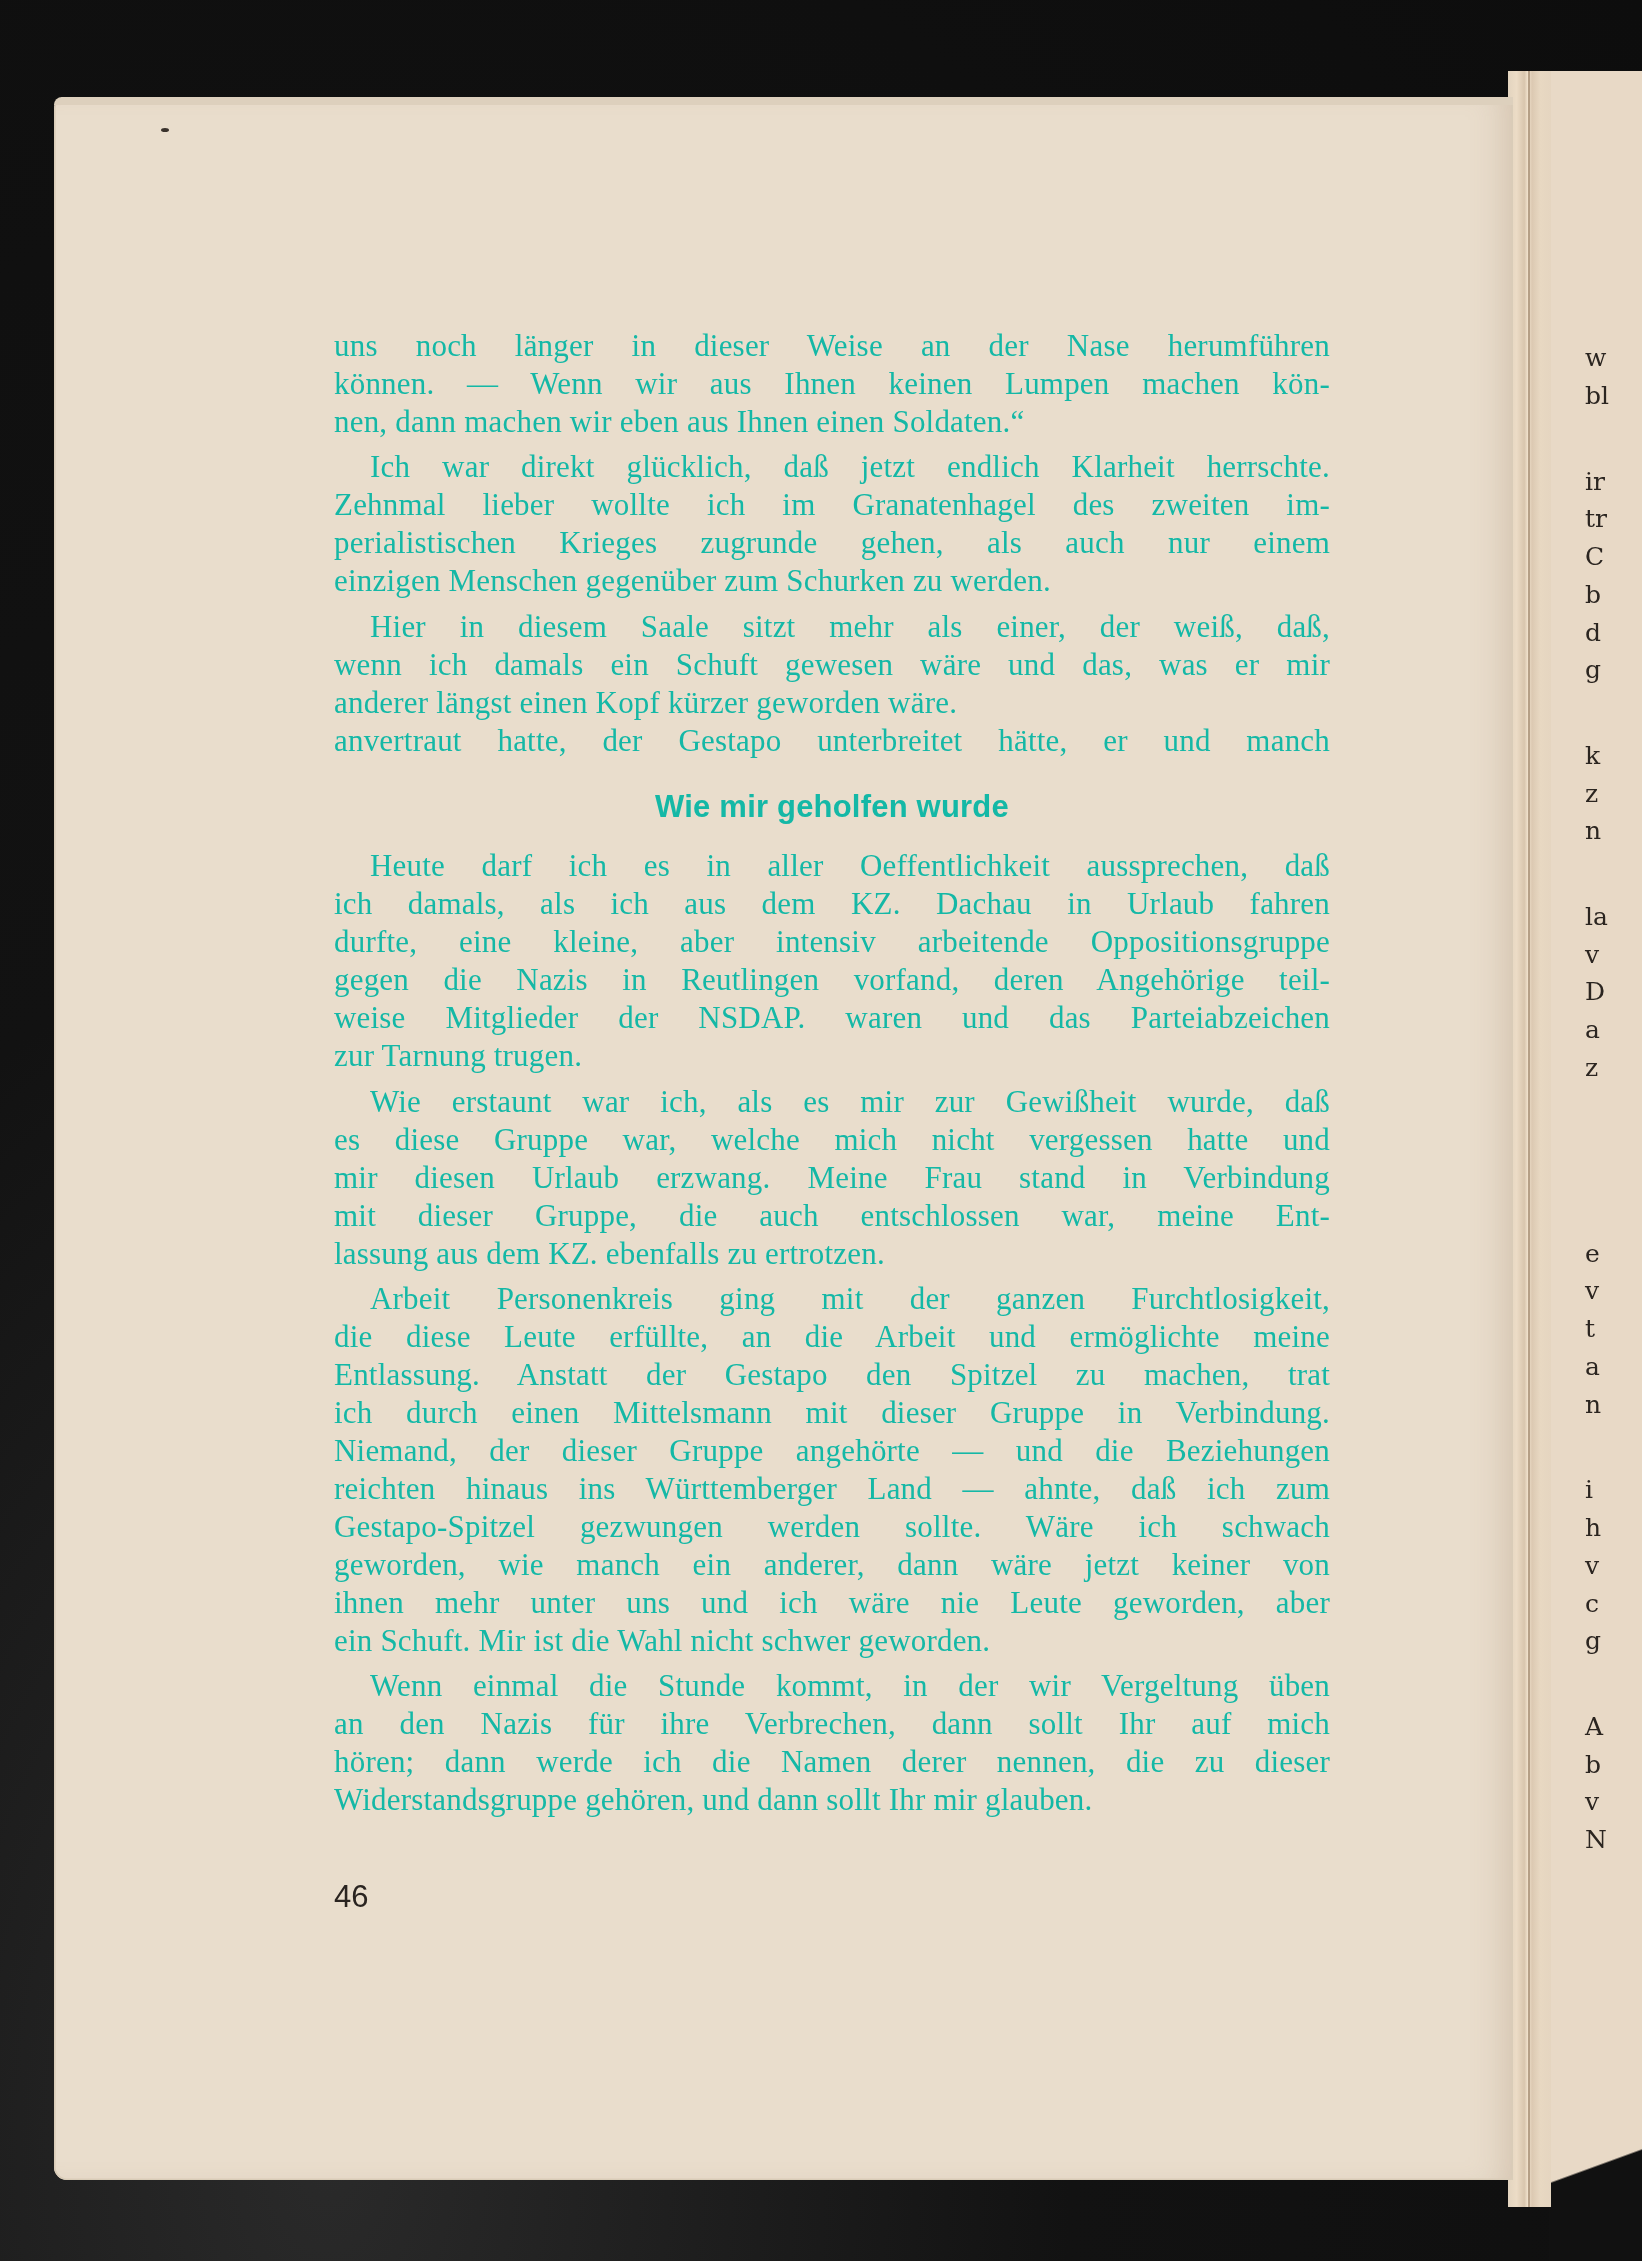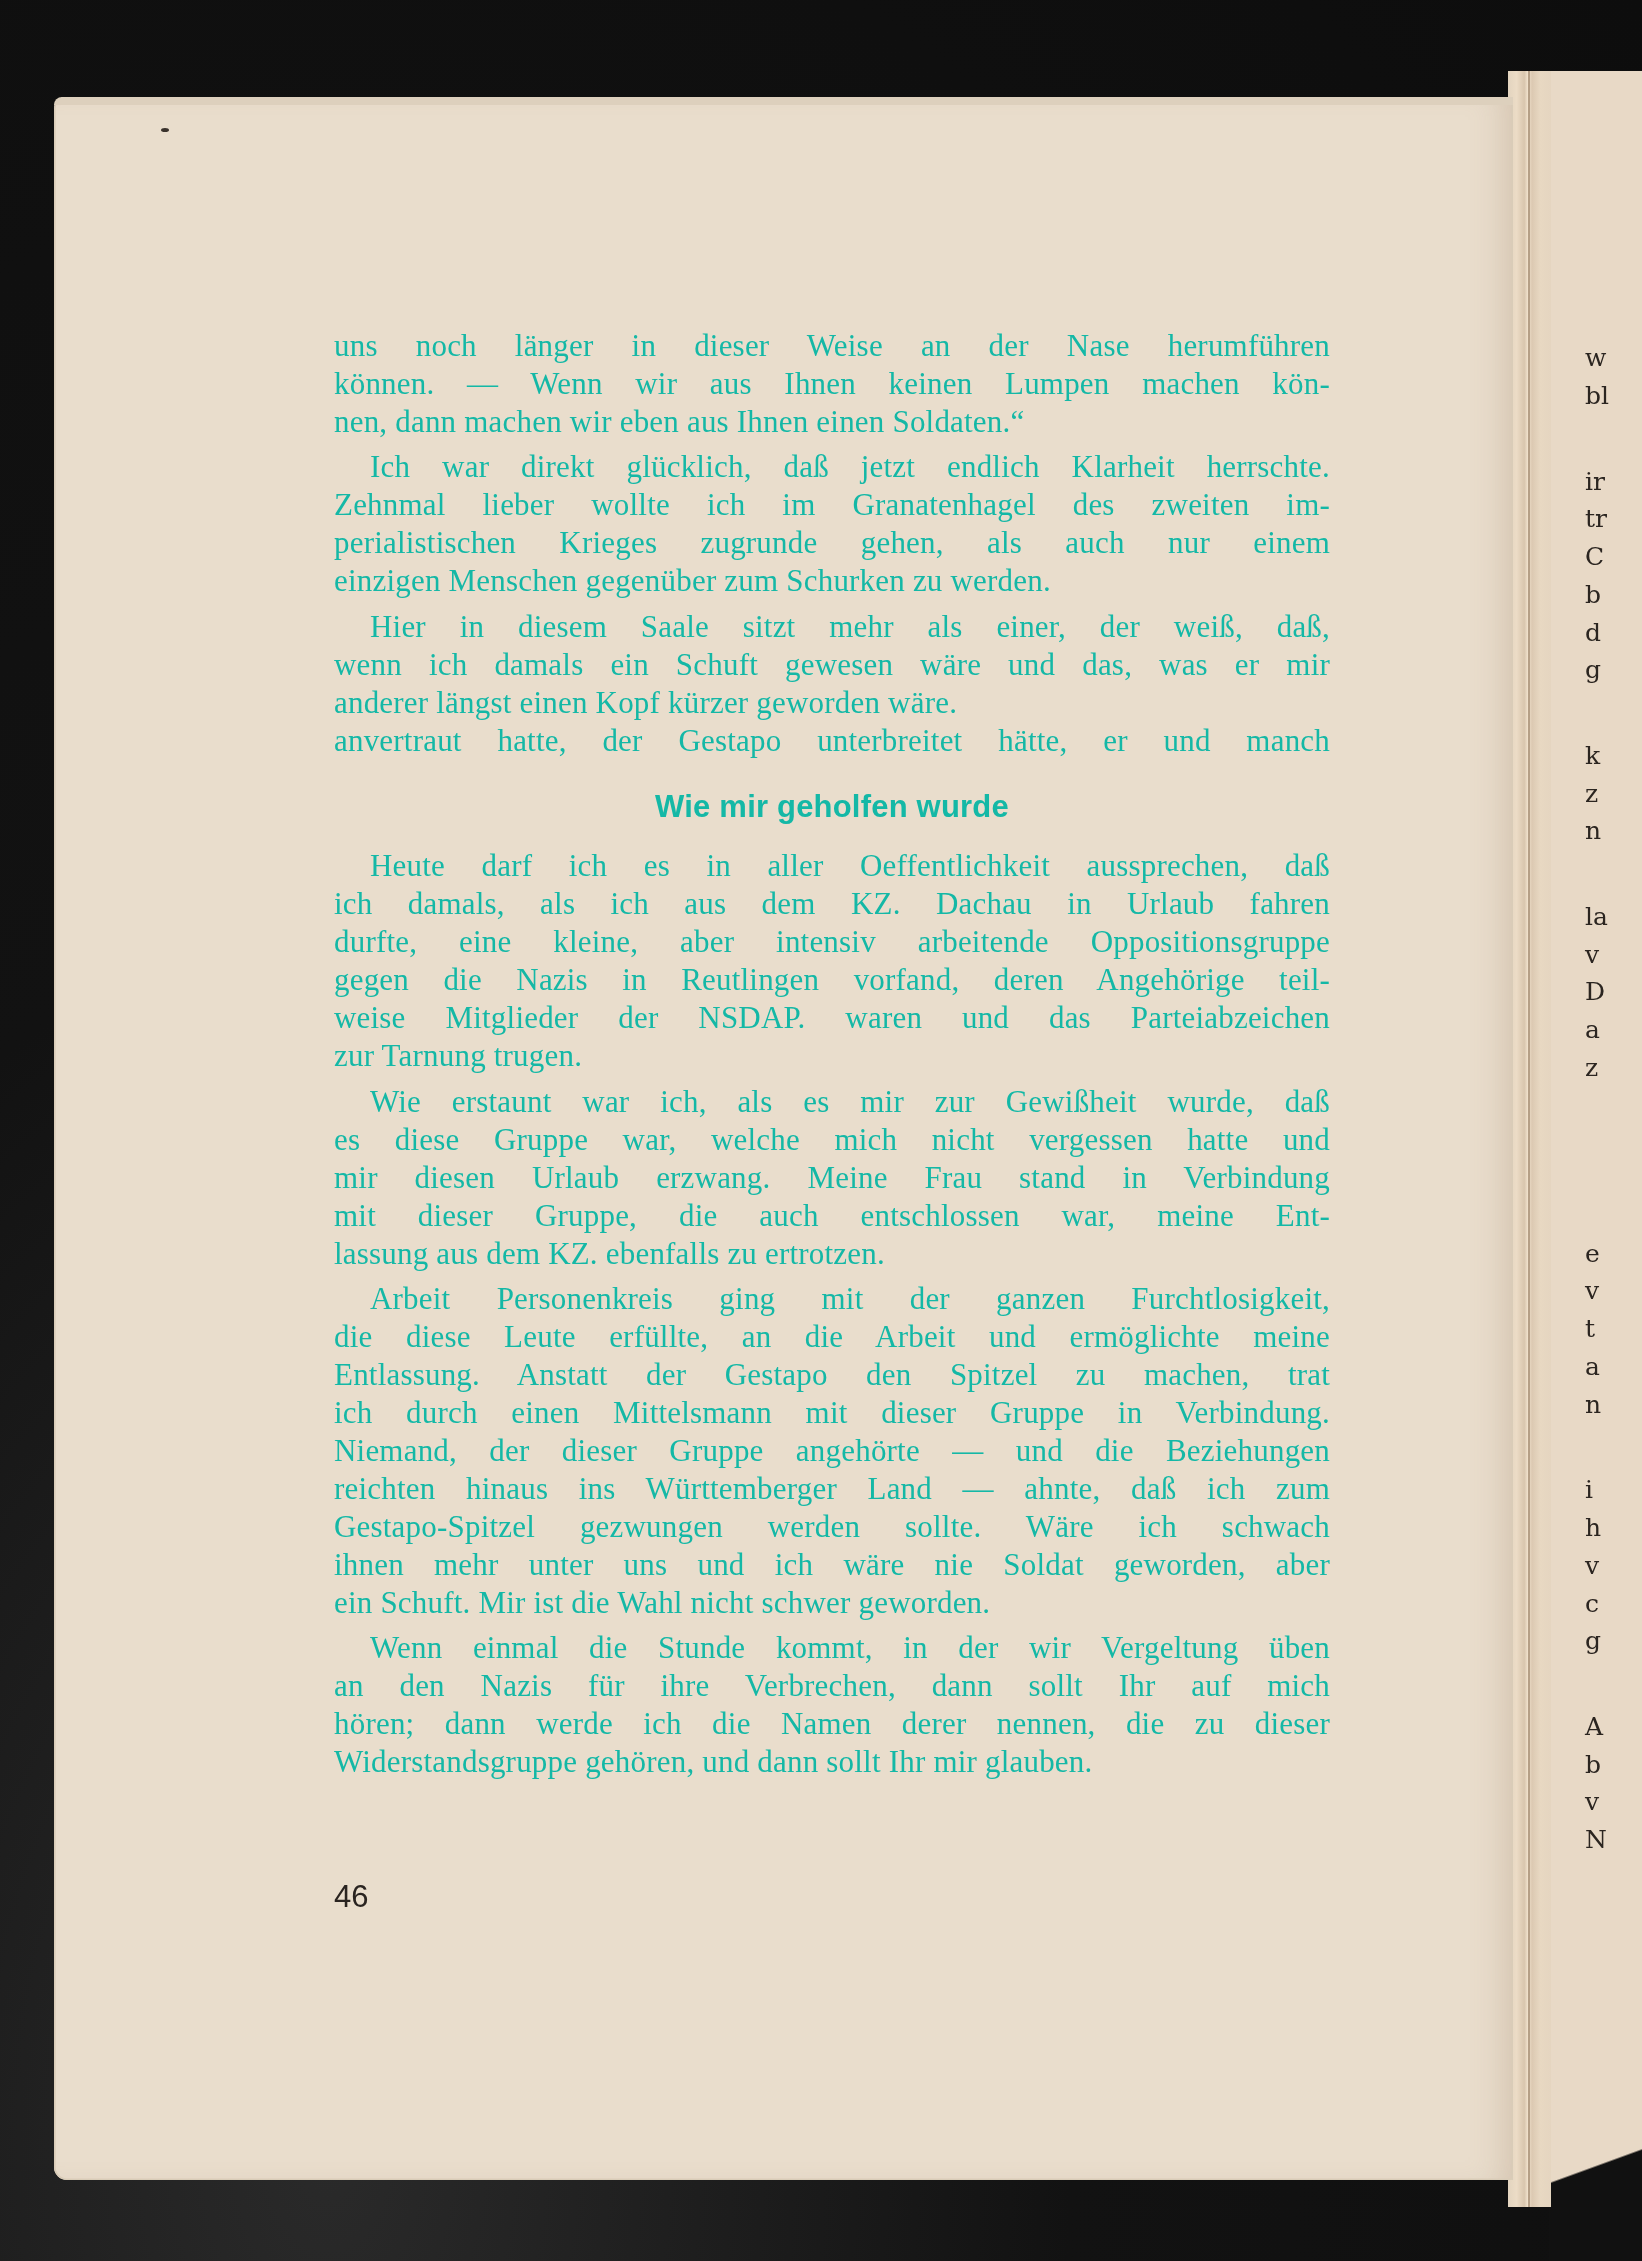--- a/index.html
+++ b/index.html
@@ -112,21 +112,22 @@
     <span class="ln last">lassung aus dem KZ. ebenfalls zu ertrotzen.</span>
   </p>
   <p class="para">
     <span class="ln">Arbeit Personenkreis ging mit der ganzen Furchtlosigkeit,</span>
     <span class="ln">die diese Leute erfüllte, an die Arbeit und ermöglichte meine</span>
     <span class="ln">Entlassung. Anstatt der Gestapo den Spitzel zu machen, trat</span>
     <span class="ln">ich durch einen Mittelsmann mit dieser Gruppe in Verbindung.</span>
     <span class="ln">Niemand, der dieser Gruppe angehörte — und die Beziehungen</span>
     <span class="ln">reichten hinaus ins Württemberger Land — ahnte, daß ich zum</span>
     <span class="ln">Gestapo-Spitzel gezwungen werden sollte. Wäre ich schwach</span>
-    <span class="ln">ihnen mehr unter uns und ich wäre nie Soldat geworden, aber</span>
+    <span class="ln">geworden, wie manch ein anderer, dann wäre jetzt keiner von</span>
+    <span class="ln">ihnen mehr unter uns und ich wäre nie Leute geworden, aber</span>
     <span class="ln last">ein Schuft. Mir ist die Wahl nicht schwer geworden.</span>
   </p>
   <p class="para">
     <span class="ln">Wenn einmal die Stunde kommt, in der wir Vergeltung üben</span>
     <span class="ln">an den Nazis für ihre Verbrechen, dann sollt Ihr auf mich</span>
     <span class="ln">hören; dann werde ich die Namen derer nennen, die zu dieser</span>
     <span class="ln last">Widerstandsgruppe gehören, und dann sollt Ihr mir glauben.</span>
   </p>
 </div>
 

